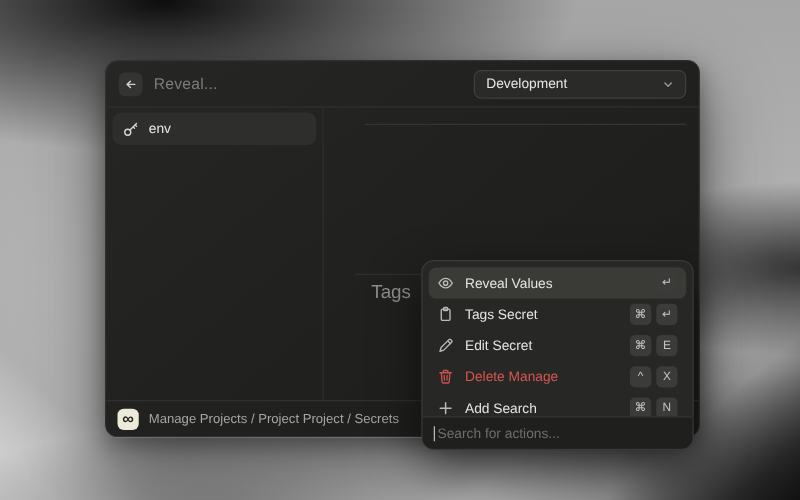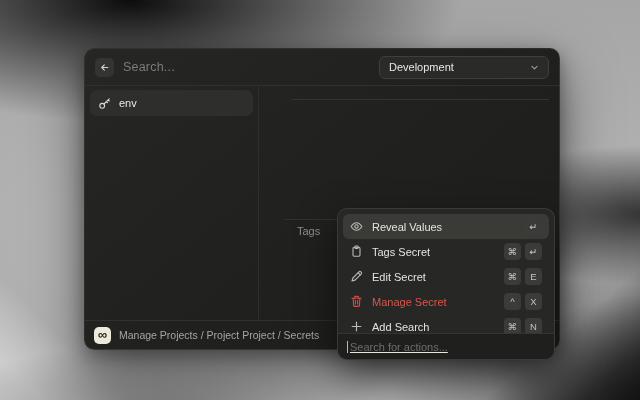--- a/index.html
+++ b/index.html
@@ -45,21 +45,21 @@
   
   .bdy{flex:1;display:flex;min-height:0;position:relative;gap:20px;}
   .sidebar{width:174px;flex:none;border-right:1px solid #2e2e2c;box-sizing:border-box;padding:4px 5px;}
   .side-item{height:26px;border-radius:7px;display:flex;align-items:center;gap:8px;
        padding:0 8px;font-size:11px;color:#e9e9e4;}
   .side-item.sel{background:#2e2e2c;}
   .side-item .ic{display:flex;color:#d8d8d4;}
   .main{flex:1;position:relative;}
   .mline1{position:absolute;top:13px;left:13px;right:10px;height:1px;background:#3a3a38;opacity:.8;}
   .mline2{position:absolute;top:133px;left:5px;right:10px;height:1px;background:#343432;opacity:.8;}
-  .tags{position:absolute;top:139px;left:18px;font-size:11px;color:#8e8e8b;}
+  .tags{position:absolute;top:139px;left:18px;font-size:15px;color:#8e8e8b;}
   
   .ftr{height:28px;flex:none;border-top:1px solid #30302e;display:flex;align-items:center;
        gap:8px;padding:0 9px;}
   .logo{width:17px;height:17px;border-radius:5px;background:#ecead9;color:#242420;
        display:flex;align-items:center;justify-content:center;
        font-size:13px;font-weight:700;line-height:1;flex:none;padding-bottom:1px;box-sizing:border-box;}
   .crumb{font-size:10.5px;color:#a5a5a2;flex:1;white-space:nowrap;overflow:hidden;}
   .f-act{display:flex;align-items:center;gap:6px;}
   .f-act .lbl{font-size:10.5px;font-weight:700;color:#eeeeea;}
   .vsep{width:1px;height:14px;background:#3b3b39;margin:0 3px;}
@@ -78,41 +78,41 @@
   .menu-list{flex:1;min-height:0;overflow:hidden;padding:5px 5px 0 5px;}
   .mi{height:25px;border-radius:6px;display:flex;align-items:center;gap:9px;
       padding:0 7px;font-size:11px;color:#e4e4e0;}
   .mi.hl{background:#3a3a37;}
   .mi .ic{display:flex;color:#bababб;color:#bababa;flex:none;}
   .mi .lbl{flex:1;white-space:nowrap;}
   .mi .keys{display:flex;gap:4px;}
   .mi.danger .lbl{color:#d6564f;}
   .mi.danger .ic{color:#c9534c;}
   .menu-search{flex:none;height:25px;border-top:1px solid #343432;background:#1f1f1d;
-      display:flex;align-items:center;padding:0 9px;gap:2px;text-decoration:underline;}
+      display:flex;align-items:center;padding:0 9px;gap:2px;}
   .caret{width:1px;height:12px;background:#b8b8b4;}
   .menu-search .ph{font-size:11px;color:#6e6e6b;}
   svg{display:block;}
 </style>
 </head>
 <body>
 
 <div class="bg"></div>
 
 <div class="window">
 
   <div class="hdr">
     <div class="back-btn">
       <span>
         <svg width="11" height="11" viewBox="0 0 12 12" fill="none" stroke="currentColor" stroke-width="1.3" stroke-linecap="round" stroke-linejoin="round">
             <path d="M9.6 6H3M5.8 3.2 3 6l2.8 2.8"></path>
           </svg>
       </span>
     </div>
-    <div class="hdr-search">Search...</div>
+    <div class="hdr-search">Reveal...</div>
     <div class="env-select">
       <span class="val">Development</span>
       <span class="chev">
         <svg width="9" height="9" viewBox="0 0 10 10" fill="none" stroke="currentColor" stroke-width="1.3" stroke-linecap="round" stroke-linejoin="round">
             <path d="M2.2 3.8 5 6.6l2.8-2.8"></path>
           </svg>
       </span>
     </div>
   </div>
 
@@ -178,21 +178,21 @@
             <kbd>E</kbd>
           </span>
         </div>
 
         <div class="mi danger">
           <span class="ic">
             <svg width="13" height="13" viewBox="0 0 13 13" fill="none" stroke="currentColor" stroke-width="1.1" stroke-linecap="round" stroke-linejoin="round">
                 <path d="M1.9 3.2h9.2M4.6 3.2V2.1a.7.7 0 0 1 .7-.7h2.4a.7.7 0 0 1 .7.7v1.1M3.1 3.2l.5 7.2a1.1 1.1 0 0 0 1.1 1h3.6a1.1 1.1 0 0 0 1.1-1l.5-7.2M5.3 5.4l.2 3.6M7.7 5.4l-.2 3.6"></path>
               </svg>
           </span>
-          <span class="lbl">Manage Secret</span>
+          <span class="lbl">Delete Manage</span>
           <span class="keys">
             <kbd>^</kbd>
             <kbd>X</kbd>
           </span>
         </div>
 
         <div class="mi">
           <span class="ic">
             <svg width="13" height="13" viewBox="0 0 13 13" fill="none" stroke="currentColor" stroke-width="1.2" stroke-linecap="round">
                 <path d="M6.5 2.2v8.6M2.2 6.5h8.6"></path>

